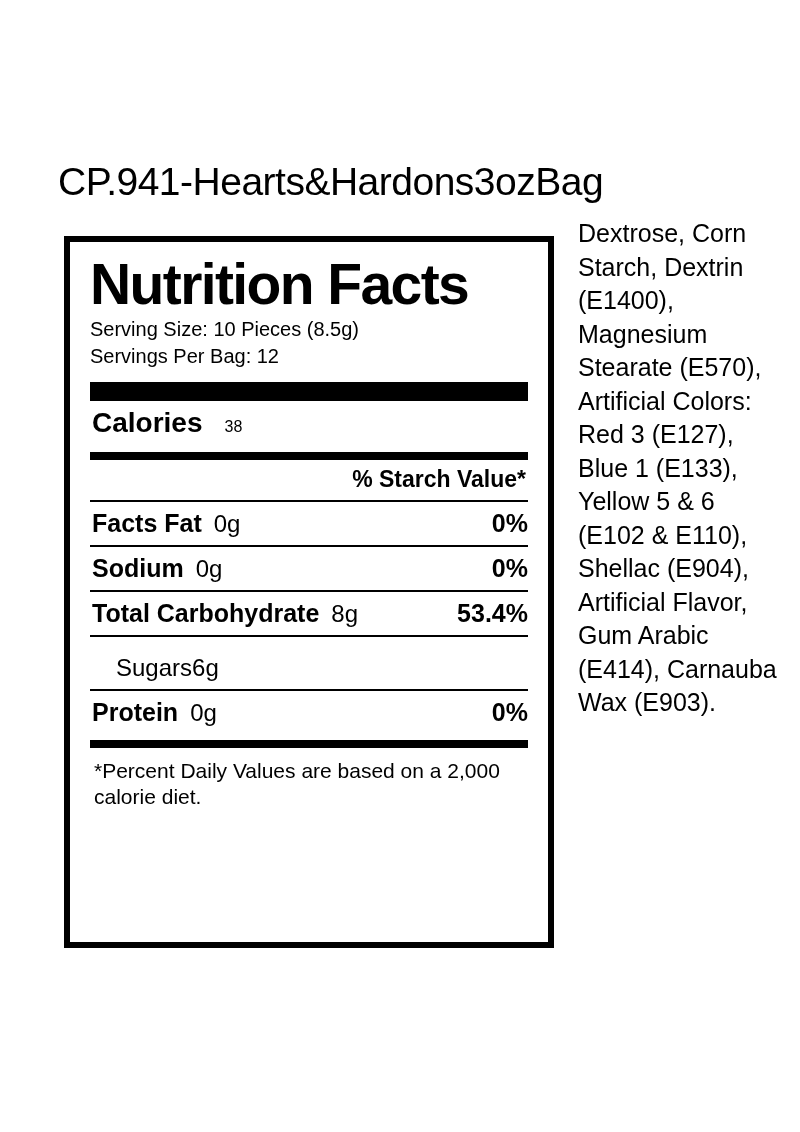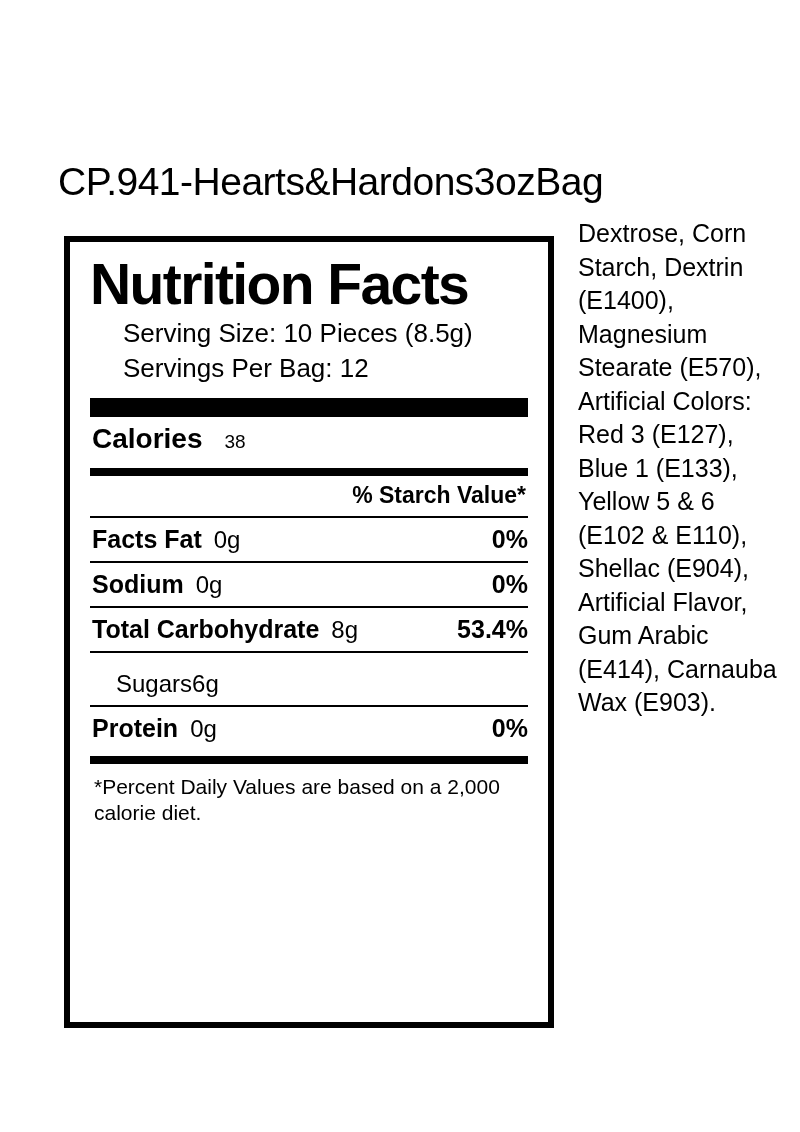--- a/index.html
+++ b/index.html
@@ -27,43 +27,42 @@
     top: 160px;
     font-size: 39px;
     letter-spacing: -0.5px;
     white-space: nowrap;
   }
   .panel {
     position: absolute;
     left: 64px;
     top: 236px;
     width: 490px;
-    height: 792px;
+    height: 712px;
     border: 6px solid #000;
     box-sizing: border-box;
     background: #fff;
   }
   .panel-inner {
     position: absolute;
     left: 20px;
     top: 12px;
     right: 20px;
   }
   .nf-title {
     font-size: 57px;
     font-weight: bold;
     letter-spacing: -1.6px;
     line-height: 1.06;
     margin: 0 0 2px 0;
   }
   .serving-line {
-    font-size: 26px;
+    font-size: 20px;
     line-height: 1.34;
     white-space: nowrap;
-    margin-left: 33px;
   }
   .bar-thick {
     height: 17px;
     background: #000;
     margin-top: 12px;
   }
   .bar-med {
     height: 8px;
     background: #000;
     margin-top: 6px;
@@ -101,21 +100,21 @@
     display: flex;
     align-items: baseline;
     padding: 6px 0 7px 2px;
   }
   .calories-row .name {
     font-weight: bold;
     font-size: 28px;
   }
   .calories-row .val {
     margin-left: 22px;
-    font-size: 19px;
+    font-size: 16px;
   }
   .dv-header {
     text-align: right;
     font-weight: bold;
     font-size: 23px;
     padding: 6px 2px 7px 0;
   }
   .indent-row {
     display: flex;
     align-items: baseline;

